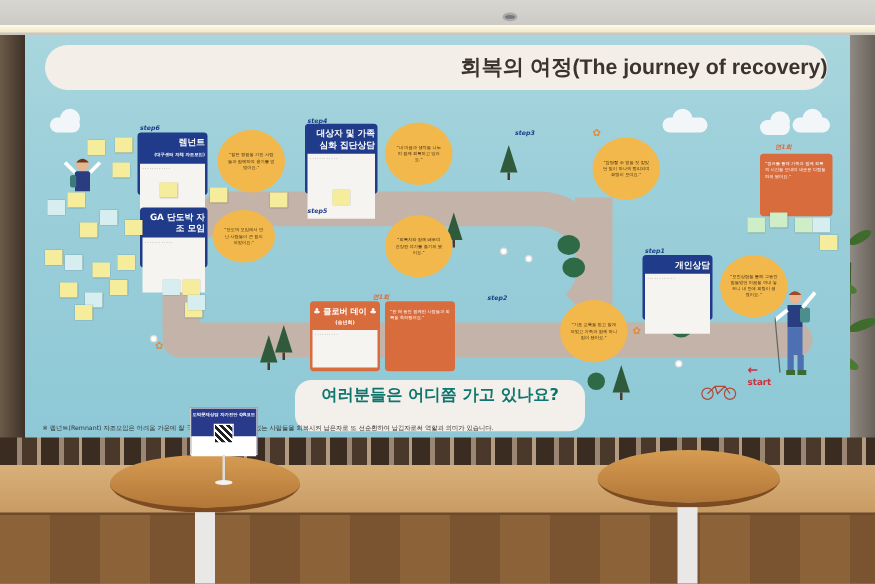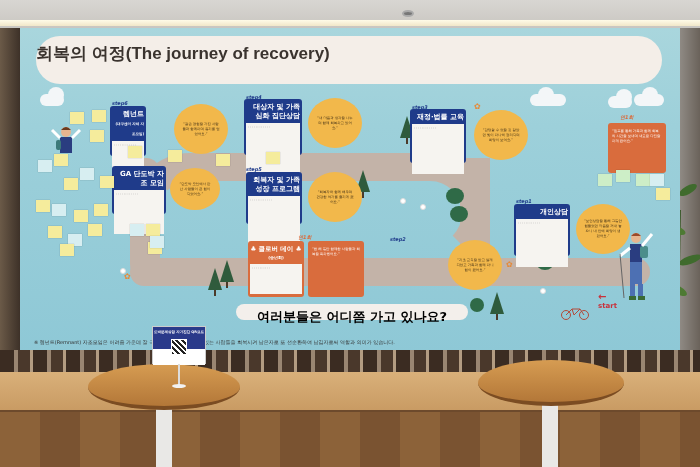--- a/index.html
+++ b/index.html
@@ -9,21 +9,21 @@
   .camera { position: absolute; left: 402px; top: 10px; width: 12px; height: 7px; border-radius: 50%; background: #777; border: 2px solid #aaa; }
   .wall-left { position: absolute; left: 0; top: 28px; width: 20px; height: 340px; background: linear-gradient(90deg,#6b5a48,#3d3128); }
   .wall-right { position: absolute; left: 680px; top: 28px; width: 20px; height: 340px; background: linear-gradient(90deg,#8f8a84,#6a625a); }
   .plant { position: absolute; left: 668px; top: 150px; width: 32px; height: 180px; }
   .slats { position: absolute; left: 0; top: 350px; width: 700px; height: 25px; background: repeating-linear-gradient(90deg,#3b2c22 0 14px,#9a8672 14px 18px,#4a382b 18px 30px,#b39c82 30px 33px); }
   .counter-top { position: absolute; left: 0; top: 372px; width: 700px; height: 40px; background: linear-gradient(#d9b07a,#c89a62); }
   .counter-front { position: absolute; left: 0; top: 412px; width: 700px; height: 55px; background: repeating-linear-gradient(90deg,#8c6239 0 40px,#7a5331 40px 80px); }
   .counter-edge { position: absolute; left: 0; top: 410px; width: 700px; height: 4px; background: #6d4a2c; }
 
   .banner { position: absolute; left: 20px; top: 28px; width: 660px; height: 326px; background: linear-gradient(#a9d6dd 0%, #9dd0da 30%, #8ec8d6 100%); overflow: hidden; }
-  .title-pill { position: absolute; left: 16px; top: 8px; width: 626px; height: 48px; border-radius: 24px; background: #f4eee8; text-align: left; }
+  .title-pill { position: absolute; left: 16px; top: 8px; width: 626px; height: 36px; border-radius: 24px; background: #f4eee8; text-align: right; }
   .title-main { font-family: "Liberation Sans", sans-serif; font-weight: bold; font-size: 17px; color: #3a332e; margin-top: 6px; }
   .title-sub { font-size: 9px; font-weight: bold; color: #c8323c; margin-top: 5px; letter-spacing: -0.2px; }
 
   .road { position: absolute; border: 28px solid #c3b3a8; }
   .road-top { left: 110px; top: 125px; width: 360px; height: 120px; border-radius: 60px; border-left-color: transparent; border-bottom-color: transparent; }
   .road-plain { position: absolute; background: #c3b3a8; }
 
   .cloud { position: absolute; background: #f3f6f8; border-radius: 20px; height: 12px; }
   .cloud::before { content: ""; position: absolute; left: 8px; top: -7px; width: 16px; height: 16px; border-radius: 50%; background: #f3f6f8; }
 
@@ -37,21 +37,21 @@
   .orange-quote { position: absolute; background: #d96c3d; border-radius: 3px; color: #fff; font-size: 3.4px; line-height: 5px; padding: 6px 4px; }
   .bubble { position: absolute; background: #f2b84b; border-radius: 50%; font-size: 3.4px; line-height: 5px; color: #3a2a14; padding: 10px 8px; text-align: center; display: flex; align-items: center; justify-content: center; }
   .note { position: absolute; width: 14px; height: 12px; background: #f5ec9c; box-shadow: 0 0 1px rgba(0,0,0,0.3); }
   .note.blue { background: #d7eef1; }
   .note.green { background: #cdeec7; }
   .tree { position: absolute; width: 0; height: 0; border-left: 7px solid transparent; border-right: 7px solid transparent; border-bottom: 22px solid #2f5b3c; }
   .tree::after { content: ""; position: absolute; left: -1px; top: 22px; width: 2px; height: 6px; background: #4b3a2a; }
   .round-tree { position: absolute; width: 18px; height: 16px; border-radius: 50%; background: #2f6a47; }
   .flower { position: absolute; width: 6px; height: 6px; border-radius: 50%; background: #fff; border: 1.5px solid #ddd; }
 
-  .where-pill { position: absolute; left: 216px; top: 276px; width: 232px; height: 16px; border-radius: 13px; background: #f3efeb; text-align: center; font-size: 13px; font-weight: bold; color: #000000; line-height: 26px; font-family: "DejaVu Sans", sans-serif; }
+  .where-pill { position: absolute; left: 216px; top: 276px; width: 232px; height: 41px; border-radius: 13px; background: #f3efeb; text-align: center; font-size: 13px; font-weight: bold; color: #0f766e; line-height: 26px; font-family: "DejaVu Sans", sans-serif; }
   .logo-box { position: absolute; left: 12px; top: 266px; width: 110px; height: 38px; background: #7fbde0; }
   .logo-mark { position: absolute; left: 6px; top: 10px; width: 10px; height: 16px; border: 2px solid #e04a2f; border-radius: 2px; }
   .logo-text { position: absolute; left: 20px; top: 15px; font-size: 6.5px; color: #e04a2f; font-weight: bold; }
   .footnote { position: absolute; left: 14px; top: 311px; font-size: 5px; color: #333; white-space: nowrap; }
   .start-arrow { position: absolute; left: 578px; top: 263px; color: #c8323c; font-size: 10px; font-weight: bold; }
   .start-text { position: absolute; left: 578px; top: 274px; color: #c8323c; font-size: 7px; font-weight: bold; }
   .bike { position: absolute; left: 540px; top: 276px; width: 30px; height: 16px; }
   .person { position: absolute; }
 
   .table-top { position: absolute; border-radius: 50%; background: linear-gradient(#d69c52,#b37738); border-bottom: 4px solid #7b4c22; }
@@ -102,51 +102,43 @@
   <div class="round-tree" style="left:430px;top:178px;"></div>
   <div class="round-tree" style="left:516px;top:226px;"></div>
   <div class="round-tree" style="left:450px;top:270px;width:14px;height:14px;"></div>
 
   <div class="flower" style="left:380px;top:170px;"></div>
   <div class="flower" style="left:400px;top:176px;"></div>
   <div class="flower" style="left:520px;top:260px;"></div>
   <div class="flower" style="left:100px;top:240px;"></div>
 
   <div class="step-tag" style="left:92px;top:72px;">step6</div>
-  <div class="step-card" style="left:90px;top:78px;width:36px;height:50px;">
+  <div class="step-card" style="left:90px;top:78px;width:56px;height:50px;">
     <div class="head"><span>렘넌트</span><br><span style="font-size:3.5px;">(대구센터 자체 자조모임)</span></div>
     <div class="body">· · · · · · · · · · · ·</div>
   </div>
   <div class="bubble" style="left:154px;top:76px;width:54px;height:50px;">“같은 경험을 가진 사람들과 함께하며 용기를 얻었어요.”</div>
 
   <div class="step-card" style="left:92px;top:138px;width:54px;height:48px;">
     <div class="head">GA 단도박 자조 모임</div>
     <div class="body">· · · · · · · · · · · ·</div>
   </div>
   <div class="bubble" style="left:150px;top:140px;width:50px;height:42px;">“단도박 모임에서 만난 사람들이 큰 힘이 되었어요.”</div>
 
   <div class="step-tag" style="left:226px;top:66px;">step4</div>
   <div class="step-card" style="left:224px;top:71px;width:58px;height:56px;">
     <div class="head">대상자 및 가족 심화 집단상담</div>
     <div class="body">· · · · · · · · · · · ·</div>
   </div>
   <div class="bubble" style="left:288px;top:70px;width:54px;height:50px;">“내 마음과 생각을 나누며 함께 회복하고 있어요.”</div>
 
   <div class="step-tag" style="left:226px;top:138px;">step5</div>
-  <div class="step-card" style="left:226px;top:144px;width:56px;height:52px;">
-    <div class="head">회복자 및 가족 성장 프로그램</div>
-    <div class="body">· · · · · · · · · · · ·</div>
-  </div>
   <div class="bubble" style="left:288px;top:144px;width:54px;height:50px;">“회복자와 함께 배우며 건강한 여가를 즐기게 됐어요.”</div>
 
   <div class="step-tag" style="left:392px;top:76px;">step3</div>
-  <div class="step-card" style="left:390px;top:81px;width:56px;height:54px;">
-    <div class="head">재정·법률 교육</div>
-    <div class="body">· · · · · · · · · · · ·</div>
-  </div>
   <div class="bubble" style="left:454px;top:82px;width:54px;height:50px;">“감당할 수 없을 것 같았던 빚이 하나씩 정리되며 희망이 보여요.”</div>
 
   <div class="step-tag" style="left:600px;top:86px;color:#d96c3d;">연1회</div>
   <div class="orange-quote" style="left:588px;top:95px;width:58px;height:50px;">“캠프를 통해 가족과 함께 회복의 시간을 보내며 새로운 다짐을 하게 됐어요.”</div>
 
   <div class="step-tag" style="left:278px;top:206px;color:#d96c3d;">연1회</div>
   <div class="orange-card" style="left:228px;top:213px;width:56px;height:56px;">
     <div class="head"><span>♣ 클로버 데이 ♣</span><br><span style="font-size:4px;">(송년회)</span></div>
     <div class="body" style="height:30px;">· · · · · · · · · ·</div>
   </div>

